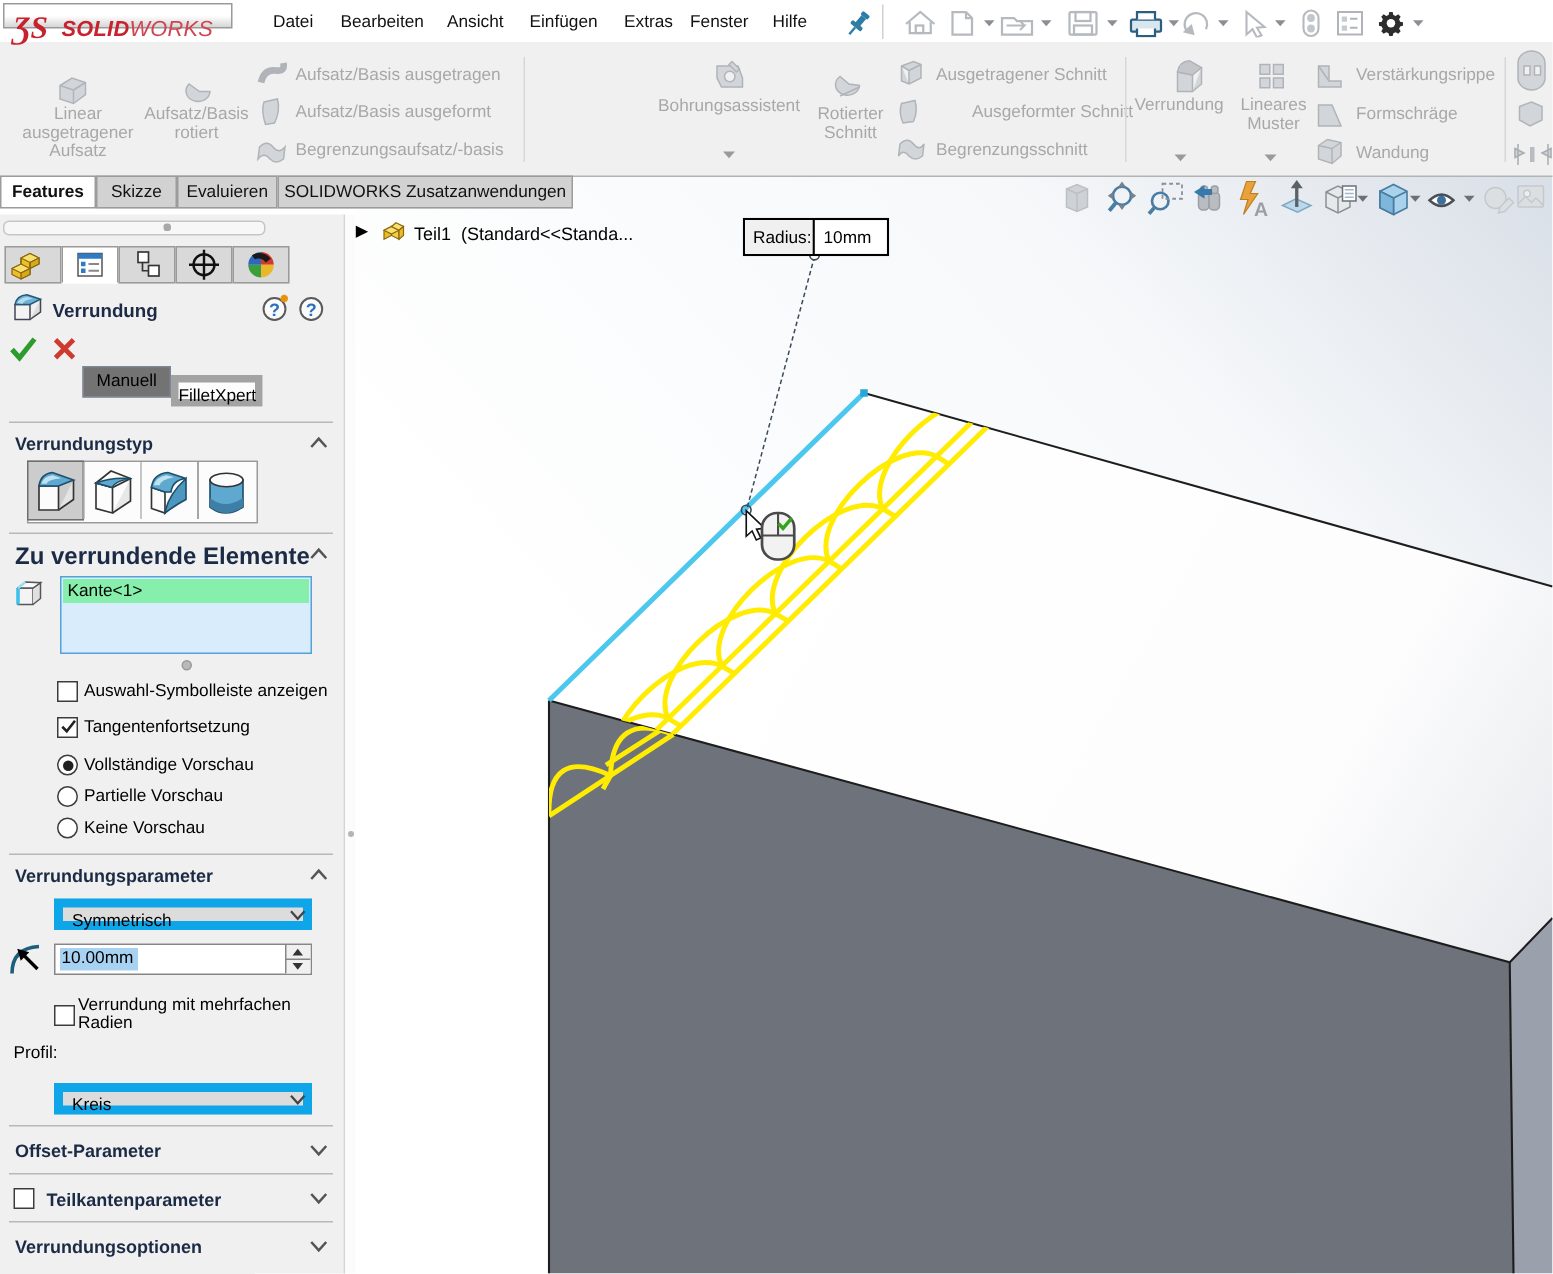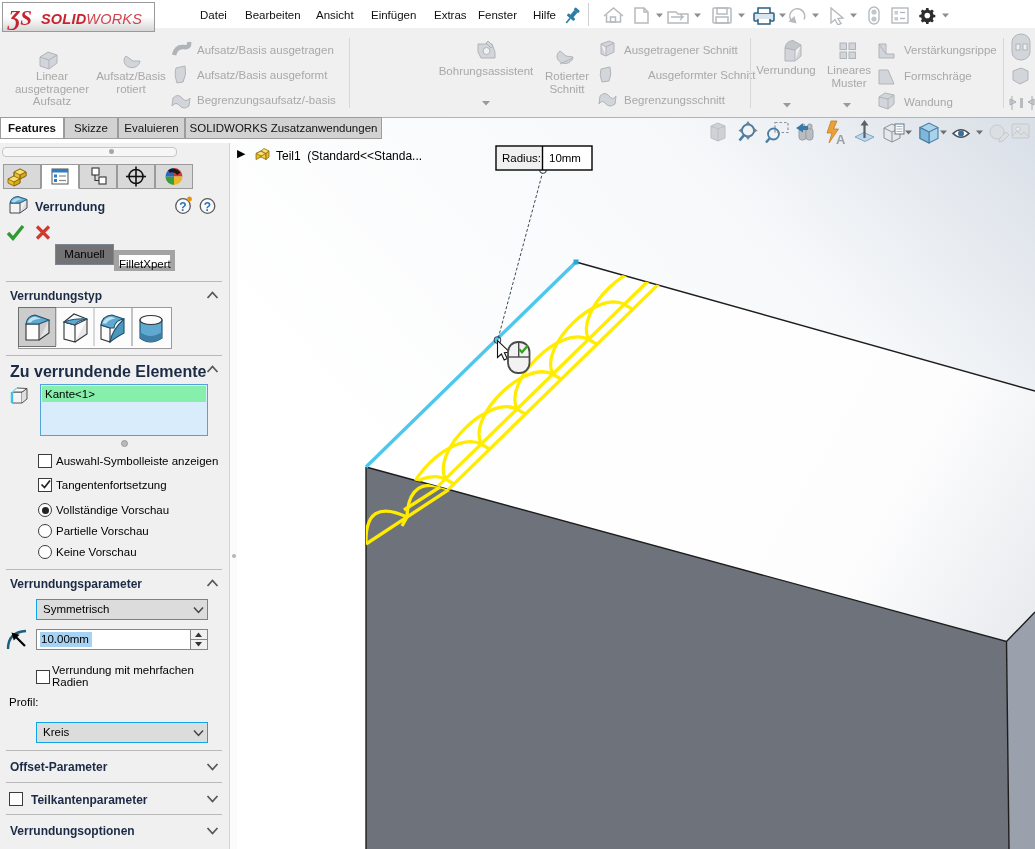--- a/index.html
+++ b/index.html
@@ -1,34 +1,34 @@
 <!DOCTYPE html>
 <html><head>
 <meta charset="utf-8">
 <style>
 html,body{margin:0;padding:0;width:1035px;height:849px;overflow:hidden;
  font-family:"Liberation Sans",sans-serif;background:#fff;}
 .a{position:absolute;}
 .t{position:absolute;white-space:nowrap;}
 #menubar{position:absolute;left:0;top:0;width:1035px;height:28px;background:#fff;}
-.mi{position:absolute;top:9px;font-size:11.5px;color:#111;margin-left:18px;}
+.mi{position:absolute;top:9px;font-size:11.5px;color:#111;}
 #ribbon{position:absolute;left:0;top:28px;width:1035px;height:89px;background:#f0f0f0;border-bottom:1px solid #b3b3b3;}
 .rt{position:absolute;font-size:11.5px;color:#a8a8a8;white-space:nowrap;line-height:12.5px;}
 .rtc{text-align:center;}
 .rsep{position:absolute;top:10px;height:70px;width:1px;background:#d7d7d7;}
-#logo{position:absolute;left:2px;top:2px;width:153px;height:30px;background:linear-gradient(#ffffff 50%,#d6d6d6);border:1px solid #9a9a9a;box-sizing:border-box;z-index:5;}
+#logo{position:absolute;left:2px;top:2px;width:153px;height:17px;background:linear-gradient(#ffffff 50%,#d6d6d6);border:1px solid #9a9a9a;box-sizing:border-box;z-index:5;}
 #tabs{position:absolute;left:0;top:117px;width:400px;height:26px;}
 .tab{position:absolute;top:0;height:22px;box-sizing:border-box;border:1px solid #9c9c9c;background:#d2d2d2;font-size:11.5px;color:#111;text-align:center;line-height:20px;white-space:nowrap;overflow:hidden;}
 #panel{position:absolute;left:0;top:143px;width:229px;height:706px;background:#f0f0f0;overflow:hidden;}
 .hdr{position:absolute;left:10px;font-size:12.5px;font-weight:bold;color:#1c2b45;white-space:nowrap;}
 .divl{position:absolute;left:6px;width:216px;height:1px;background:#b8b8b8;}
 .lbl{position:absolute;font-size:11.5px;color:#000;white-space:nowrap;}
 .cb{position:absolute;width:12px;height:12px;background:#fff;border:1.4px solid #3c3c3c;}
 .rb{position:absolute;width:12px;height:12px;background:#fff;border:1.4px solid #3c3c3c;border-radius:50%;}
-.dd{position:absolute;left:36px;width:172px;height:21px;background:#dcdcdc;border:1px solid #0ea5e9;box-sizing:border-box;font-size:11.5px;color:#000;line-height:19px;padding-left:6px;}
+.dd{position:absolute;left:36px;width:172px;height:21px;background:#dcdcdc;border:6px solid #0ea5e9;box-sizing:border-box;font-size:11.5px;color:#000;line-height:19px;padding-left:6px;}
 .ptab{position:absolute;top:21px;width:38px;height:25px;box-sizing:border-box;border:1px solid #9a9a9a;background:#d9d9d9;}
 #splitter{position:absolute;left:229px;top:143px;width:8px;height:706px;background:#fbfbfb;border-left:1px solid #d4d4d4;box-sizing:border-box;}
 </style>
 </head>
 <body>
 
 <svg id="vp" class="a" style="left:237px;top:117px;" width="798" height="732" viewBox="237 117 798 732">
 <defs>
 <linearGradient id="bgG" x1="500" y1="600" x2="1035" y2="117" gradientUnits="userSpaceOnUse">
 <stop offset="0" stop-color="#ffffff"></stop>

